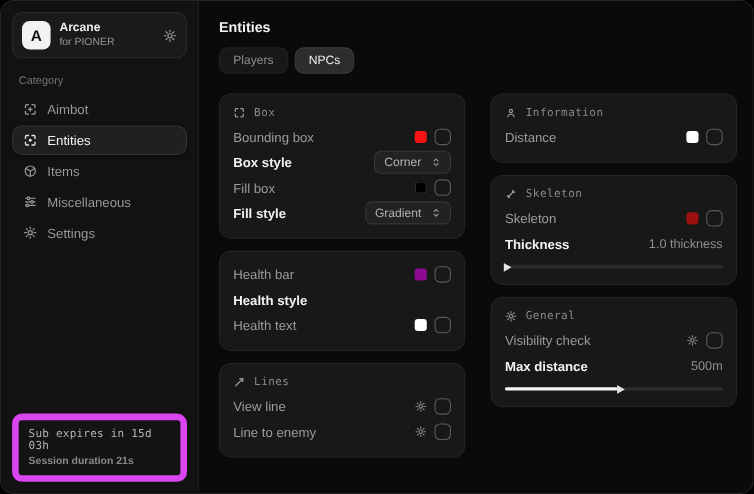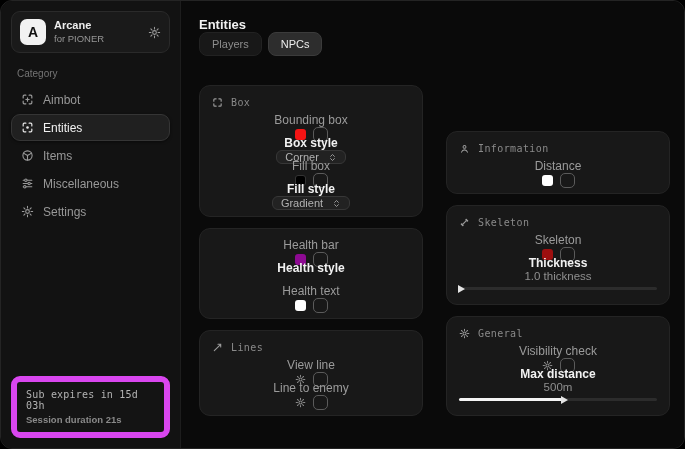--- a/index.html
+++ b/index.html
@@ -44,39 +44,39 @@
 
   .sidebar-footer{
     margin-top:auto;border:6px solid #d946ef;border-radius:9px;padding:7px 9px;background:#141414;
   }
   .footer-line1{font-family:"DejaVu Sans Mono",monospace;font-size:10px;color:#b4b4b4;letter-spacing:.2px;}
   .footer-line2{font-size:9.5px;color:#8a8a8a;margin-top:3px;font-weight:bold;}
 
   
   .main{flex:1;background:#0a0a0a;padding:16px 14px 12px 18px;overflow:hidden;}
   .page-title{font-size:13px;font-weight:bold;color:#f2f2f2;}
-  .tabs{display:flex;gap:6px;margin-top:0;}
+  .tabs{display:flex;gap:6px;margin-top:11px;}
   .tab{
     padding:5px 12px;border-radius:8px;font-size:11px;color:#8d8d8d;background:#181818;
     border:1px solid #222;cursor:pointer;
   }
   .tab.active{background:#2d2d2d;color:#ececec;border-color:#3b3b3b;}
 
-  .columns{display:flex;gap:23px;margin-top:29px;align-items:flex-end;}
+  .columns{display:flex;gap:23px;margin-top:18px;align-items:flex-start;}
   .col{width:239px;display:flex;flex-direction:column;gap:11px;}
 
   .card{
     background:#181818;border:1px solid #242424;border-radius:11px;padding:9px 12px 11px;
   }
   .card-header{
     display:flex;align-items:center;gap:8px;color:#8a8a8a;
     font-family:"DejaVu Sans Mono",monospace;font-size:10px;letter-spacing:.4px;
     margin:2px 0 5px;
   }
-  .row{display:flex;align-items:center;justify-content:space-between;height:23px;flex-direction:column;}
+  .row{display:flex;align-items:center;justify-content:space-between;height:23px;}
   .row-label{font-size:12px;color:#9b9b9b;}
   .row-label.bright{color:#f2f2f2;font-weight:bold;}
   .row-value{font-size:11.5px;color:#8f8f8f;}
   .controls{display:flex;align-items:center;gap:7px;}
 
   .swatch{width:11px;height:11px;border-radius:3px;cursor:pointer;}
   .swatch.dark{box-shadow:inset 0 0 0 1px #333;}
   .checkbox{
     width:15px;height:15px;border:1.5px solid #5b5b5b;border-radius:5px;background:transparent;cursor:pointer;
   }

